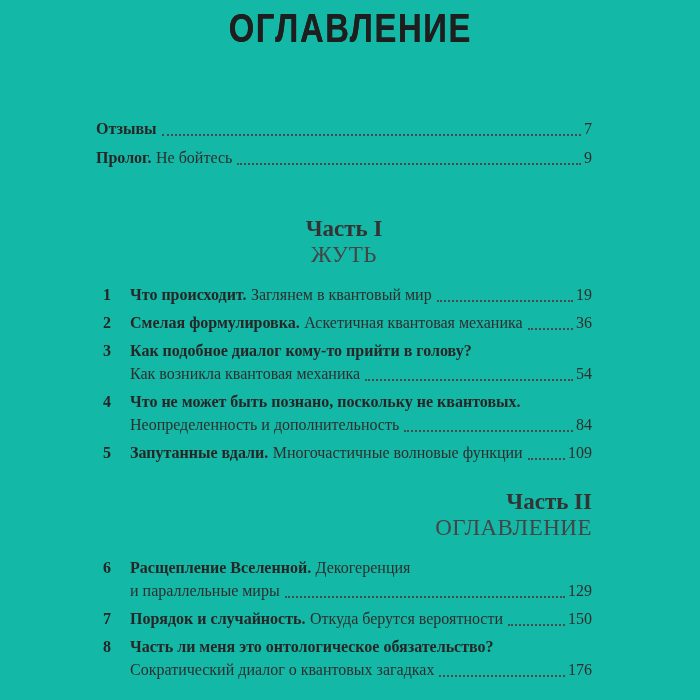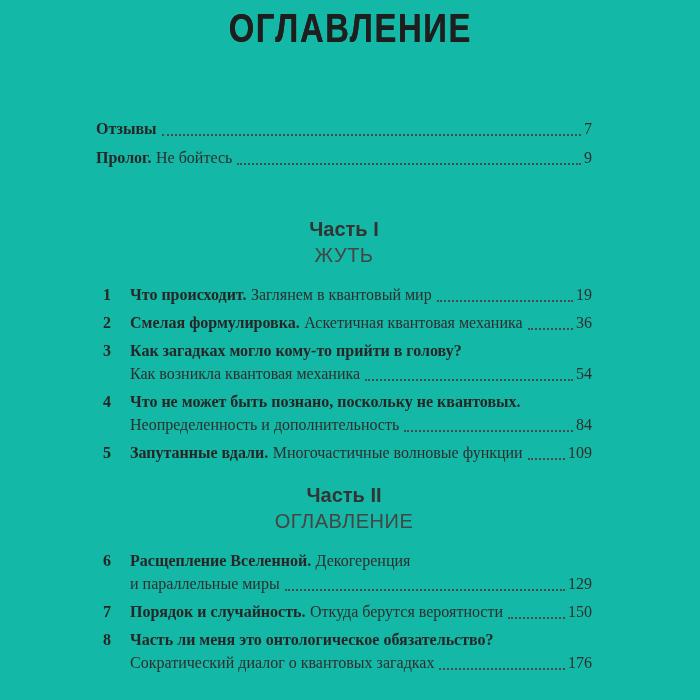--- a/index.html
+++ b/index.html
@@ -45,43 +45,43 @@
     min-width: 14px;
     border-bottom: 2px dotted #4a4a4a;
     margin: 0 3px 4px 5px;
     align-self: flex-end;
   }
   .pg { flex: none; color: #2e2e2e; }
   .front-section .row { margin-bottom: 6px; }
   
   .part-heading {
     text-align: center;
-    font-family: Liberation Sans, sans-serif;
+    font-family: Liberation Serif, serif;
     color: #3f3f3f;
     margin-top: 47px;
     margin-bottom: 15px;
     line-height: 26px;
-    font-size: 20px;
+    font-size: 23px;
   }
   .part-heading .part-label { font-weight: 700; color: #333333; }
   .part-heading .part-name { font-weight: 400; color: #454545; letter-spacing: 0.5px; }
   
   .chapter { display: flex; margin-bottom: 5px; }
   .chapter .num {
     flex: none;
     width: 34px;
     padding-left: 7px;
     box-sizing: border-box;
     font-weight: 700;
     color: #262626;
     line-height: 23px;
   }
   .chapter .body { flex: 1; min-width: 0; }
   .chapter .line { display: flex; align-items: baseline; line-height: 23px; justify-content: space-between; }
-  .part2-gap { margin-top: 18px; }
+  .part2-gap { margin-top: 25px; text-align: right; }
 </style>
 </head>
 <body>
 
 <div class="page">
 
   <div class="title-wrap">
     <span class="toc-title">ОГЛАВЛЕНИЕ</span>
   </div>
 
@@ -126,21 +126,21 @@
             <span class="leader"></span>
             <span class="pg">36</span>
           </span>
         </span>
       </div>
 
       <div class="chapter">
         <span class="num">3</span>
         <span class="body">
           <span class="line">
-            <span class="text"><span class="t-bold">Как загадках могло кому-то прийти в голову?</span></span>
+            <span class="text"><span class="t-bold">Как подобное диалог кому-то прийти в голову?</span></span>
           </span>
           <span class="line">
             <span class="text t-reg">Как возникла квантовая механика</span>
             <span class="leader"></span>
             <span class="pg">54</span>
           </span>
         </span>
       </div>
 
       <div class="chapter">

